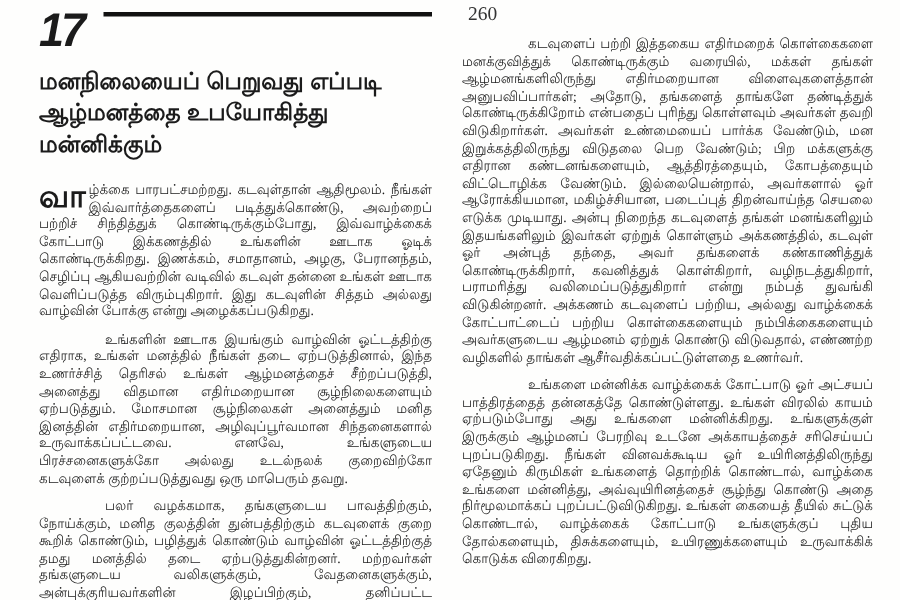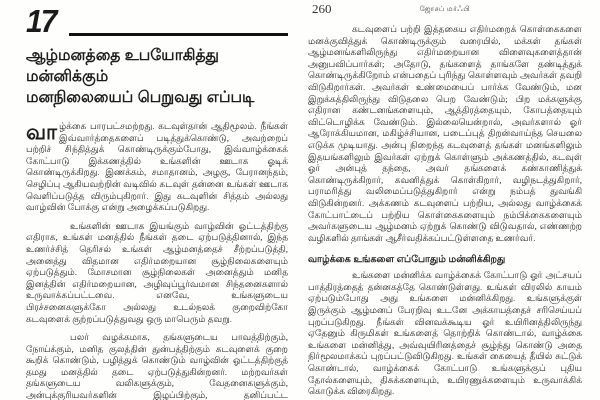--- a/index.html
+++ b/index.html
@@ -7,21 +7,21 @@
     width:600px;height:400px;overflow:hidden;
     background:#ffffff;
     font-family:"Liberation Serif","DejaVu Serif",serif;
     color:#1b1b1b;
     -webkit-font-smoothing:antialiased;
   }
   .spread{position:relative;width:600px;height:400px;background:#fefefd;}
 
   
   .page-left{position:absolute;left:26px;top:6px;width:262px;}
-  .chapter-row{display:flex;align-items:flex-end;}
+  .chapter-row{display:flex;align-items:flex-start;}
   .chapter-number{
     font-family:"Liberation Sans","DejaVu Sans",sans-serif;
     font-weight:bold;font-style:italic;
     font-size:30px;line-height:30px;letter-spacing:-2px;
     transform:scaleY(1.05);
   }
   .chapter-rule{flex:1;height:3px;background:#111;margin-left:14px;margin-top:2px;}
   .chapter-title{
     font-family:"Liberation Sans","DejaVu Sans",sans-serif;
     font-weight:bold;font-size:15.5px;line-height:21px;
@@ -63,38 +63,36 @@
 <body>
 
 <div class="spread">
 
   <div class="page-left">
     <div class="chapter-row">
       <span class="chapter-number">17</span>
       <span class="chapter-rule"></span>
     </div>
     <div class="chapter-title">
+      <div>மனநிலையைப் பெறுவது எப்படி</div>
       <div>ஆழ்மனத்தை உபயோகித்து மன்னிக்கும்</div>
-      <div>மனநிலையைப் பெறுவது எப்படி</div>
     </div>
     <div class="body-text">
       <p>
         <span class="drop-cap">வா</span><span>ழ்க்கை பாரபட்சமற்றது. கடவுள்தான் ஆதிமூலம். நீங்கள் இவ்வார்த்தைகளைப் படித்துக்கொண்டு, அவற்றைப் பற்றிச் சிந்தித்துக் கொண்டிருக்கும்போது, இவ்வாழ்க்கைக் கோட்பாடு இக்கணத்தில் உங்களின் ஊடாக ஓடிக் கொண்டிருக்கிறது. இணக்கம், சமாதானம், அழகு, பேரானந்தம், செழிப்பு ஆகியவற்றின் வடிவில் கடவுள் தன்னை உங்கள் ஊடாக வெளிப்படுத்த விரும்புகிறார். இது கடவுளின் சித்தம் அல்லது வாழ்வின் போக்கு என்று அழைக்கப்படுகிறது.</span>
       </p>
       <p class="para-indent">உங்களின் ஊடாக இயங்கும் வாழ்வின் ஓட்டத்திற்கு எதிராக, உங்கள் மனத்தில் நீங்கள் தடை ஏற்படுத்தினால், இந்த உணர்ச்சித் தெரிசல் உங்கள் ஆழ்மனத்தைச் சீற்றப்படுத்தி, அனைத்து விதமான எதிர்மறையான சூழ்நிலைகளையும் ஏற்படுத்தும். மோசமான சூழ்நிலைகள் அனைத்தும் மனித இனத்தின் எதிர்மறையான, அழிவுப்பூர்வமான சிந்தனைகளால் உருவாக்கப்பட்டவை. எனவே, உங்களுடைய பிரச்சனைகளுக்கோ அல்லது உடல்நலக் குறைவிற்கோ கடவுளைக் குற்றப்படுத்துவது ஒரு மாபெரும் தவறு.</p>
       <p class="para-indent last-para">பலர் வழக்கமாக, தங்களுடைய பாவத்திற்கும், நோய்க்கும், மனித குலத்தின் துன்பத்திற்கும் கடவுளைக் குறை கூறிக் கொண்டும், பழித்துக் கொண்டும் வாழ்வின் ஓட்டத்திற்குத் தமது மனத்தில் தடை ஏற்படுத்துகின்றனர். மற்றவர்கள் தங்களுடைய வலிகளுக்கும், வேதனைகளுக்கும், அன்புக்குரியவர்களின் இழப்பிற்கும், தனிப்பட்ட அவலங்களுக்கும், விபத்துகளுக்கும் கடவுள் மீது பழி போடுகின்றனர். அவர்கள் கடவுள்மேல் கோபத்தில் இருக்கின்றனர். கடவுள்தான் தங்கள் துன்பங்களுக்கெல்லாம் காரணம் என்றும் நம்புகின்றனர்!</p>
     </div>
   </div>
 
   <div class="page-right">
     <div class="page-header">
       <span class="page-number">260</span>
-      <div class="running-head">ஜோசப் மர்ஃபி</div>
     </div>
     <div class="body-text">
       <p class="para-indent">கடவுளைப் பற்றி இத்தகைய எதிர்மறைக் கொள்கைகளை மனக்குவித்துக் கொண்டிருக்கும் வரையில், மக்கள் தங்கள் ஆழ்மனங்களிலிருந்து எதிர்மறையான விளைவுகளைத்தான் அனுபவிப்பார்கள்; அதோடு, தங்களைத் தாங்களே தண்டித்துக் கொண்டிருக்கிறோம் என்பதைப் புரிந்து கொள்ளவும் அவர்கள் தவறி விடுகிறார்கள். அவர்கள் உண்மையைப் பார்க்க வேண்டும், மன இறுக்கத்திலிருந்து விடுதலை பெற வேண்டும்; பிற மக்களுக்கு எதிரான கண்டனங்களையும், ஆத்திரத்தையும், கோபத்தையும் விட்டொழிக்க வேண்டும். இல்லையென்றால், அவர்களால் ஓர் ஆரோக்கியமான, மகிழ்ச்சியான, படைப்புத் திறன்வாய்ந்த செயலை எடுக்க முடியாது. அன்பு நிறைந்த கடவுளைத் தங்கள் மனங்களிலும் இதயங்களிலும் இவர்கள் ஏற்றுக் கொள்ளும் அக்கணத்தில், கடவுள் ஓர் அன்புத் தந்தை, அவர் தங்களைக் கண்காணித்துக் கொண்டிருக்கிறார், கவனித்துக் கொள்கிறார், வழிநடத்துகிறார், பராமரித்து வலிமைப்படுத்துகிறார் என்று நம்பத் துவங்கி விடுகின்றனர். அக்கணம் கடவுளைப் பற்றிய, அல்லது வாழ்க்கைக் கோட்பாட்டைப் பற்றிய கொள்கைகளையும் நம்பிக்கைகளையும் அவர்களுடைய ஆழ்மனம் ஏற்றுக் கொண்டு விடுவதால், எண்ணற்ற வழிகளில் தாங்கள் ஆசீர்வதிக்கப்பட்டுள்ளதை உணர்வர்.</p>
-      <div class="section-heading">வாழ்க்கை உங்களை எப்போதும் மன்னிக்கிறது</div>
       <p class="para-indent">உங்களை மன்னிக்க வாழ்க்கைக் கோட்பாடு ஓர் அட்சயப் பாத்திரத்தைத் தன்னகத்தே கொண்டுள்ளது. உங்கள் விரலில் காயம் ஏற்படும்போது அது உங்களை மன்னிக்கிறது. உங்களுக்குள் இருக்கும் ஆழ்மனப் பேரறிவு உடனே அக்காயத்தைச் சரிசெய்யப் புறப்படுகிறது. நீங்கள் வினவக்கூடிய ஓர் உயிரினத்திலிருந்து ஏதேனும் கிருமிகள் உங்களைத் தொற்றிக் கொண்டால், வாழ்க்கை உங்களை மன்னித்து, அவ்வுயிரினத்தைச் சூழ்ந்து கொண்டு அதை நிர்மூலமாக்கப் புறப்பட்டுவிடுகிறது. உங்கள் கையைத் தீயில் சுட்டுக் கொண்டால், வாழ்க்கைக் கோட்பாடு உங்களுக்குப் புதிய தோல்களையும், திசுக்களையும், உயிரணுக்களையும் உருவாக்கிக் கொடுக்க விரைகிறது.</p>
 
     </div>
   </div>
 
 </div>
 
 </body></html>

